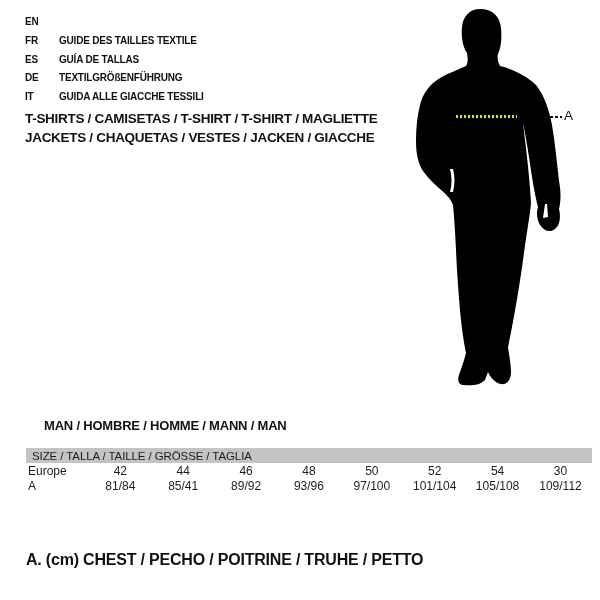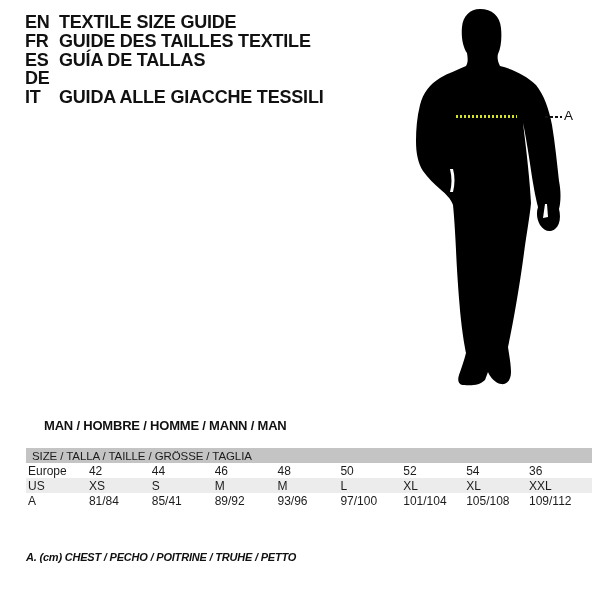--- a/index.html
+++ b/index.html
@@ -8,21 +8,21 @@
     background:#ffffff;
     font-family:"Liberation Sans", sans-serif;
     color:#111;
     position:relative;
     overflow:hidden;
   }
   #canvas{position:absolute;inset:0;width:600px;height:600px;}
 
   
   .lang-block{position:absolute;left:25px;top:13px;}
-  .lang-row{display:flex;font-weight:bold;font-size:18px;line-height:18.8px;letter-spacing:-0.2px;}
+  .lang-row{display:flex;font-weight:bold;font-size:10px;line-height:18.8px;letter-spacing:-0.2px;}
   .lang-code{width:34px;flex:0 0 34px;}
 
   
   .garment-block{position:absolute;left:25px;top:109px;}
   .garment-line{font-weight:bold;font-size:13.5px;line-height:19px;letter-spacing:-0.3px;}
 
   
   .figure-wrap{position:absolute;left:410px;top:5px;width:160px;height:385px;}
   .figure-wrap svg{display:block;}
   .measure-dots{
@@ -44,54 +44,58 @@
   
   .size-table{
     position:absolute;left:26px;top:448px;width:566px;
     border-collapse:collapse;table-layout:fixed;
     font-size:12px;color:#1c1c1c;
   }
   .size-table th{
     background:#c4c4c4;font-weight:400;font-size:11.5px;
     text-align:left;padding:1px 0 1px 6px;height:13px;letter-spacing:-0.1px;
   }
-  .size-table td{padding:0;height:15px;text-align:left;white-space:nowrap;}
+  .size-table td{padding:0;height:15px;text-align:center;white-space:nowrap;}
   .size-table td.row-label{text-align:left;padding-left:2px;width:58px;}
   .size-table tr.shaded td{background:#ececec;}
 
   
-  .footnote{position:absolute;left:26px;top:551px;font-weight:bold;font-size:11px;letter-spacing:-0.2px;font-style:italic;}
+  .footnote{position:absolute;left:26px;top:551px;font-weight:bold;font-size:16px;letter-spacing:-0.2px;}
 </style>
 </head>
 <body>
 
 <div id="canvas">
 
   <div class="lang-block">
     <div class="lang-row">
       <span class="lang-code">EN</span>
-      <span class="lang-text">TEXTILE SIZE GUIDE</span>
     </div>
     <div class="lang-row">
       <span class="lang-code">FR</span>
       <span class="lang-text">GUIDE DES TAILLES TEXTILE</span>
     </div>
     <div class="lang-row">
       <span class="lang-code">ES</span>
       <span class="lang-text">GUÍA DE TALLAS</span>
     </div>
     <div class="lang-row">
       <span class="lang-code">DE</span>
+      <span class="lang-text">TEXTILGRÖßENFÜHRUNG</span>
     </div>
     <div class="lang-row">
       <span class="lang-code">IT</span>
       <span class="lang-text">GUIDA ALLE GIACCHE TESSILI</span>
     </div>
   </div>
 
+  <div class="garment-block">
+    <div class="garment-line">T-SHIRTS / CAMISETAS / T-SHIRT / T-SHIRT / MAGLIETTE</div>
+    <div class="garment-line">JACKETS / CHAQUETAS / VESTES / JACKEN / GIACCHE</div>
+  </div>
 
   <div class="figure-wrap">
     <svg width="160" height="385" viewBox="0 0 160 385" aria-hidden="true">
       <path fill="#000000" d="
         M 70 4
         C 60 4 53 11 52 22
         C 51 32 53 42 57 48
         C 58 54 58 58 56 61
         C 48 65 38 68 30 73
         C 20 79 13 88 10 100
@@ -144,32 +148,21 @@
     <tbody id="size-table-body">
         <tr>
           <td class="row-label">Europe</td>
           <td>42</td>
           <td>44</td>
           <td>46</td>
           <td>48</td>
           <td>50</td>
           <td>52</td>
           <td>54</td>
-          <td>36</td>
-        </tr>
-        <tr class="shaded">
-          <td class="row-label">US</td>
-          <td>XS</td>
-          <td>S</td>
-          <td>M</td>
-          <td>M</td>
-          <td>L</td>
-          <td>XL</td>
-          <td>XL</td>
-          <td>XXL</td>
+          <td>30</td>
         </tr>
         <tr>
           <td class="row-label">A</td>
           <td>81/84</td>
           <td>85/41</td>
           <td>89/92</td>
           <td>93/96</td>
           <td>97/100</td>
           <td>101/104</td>
           <td>105/108</td>

